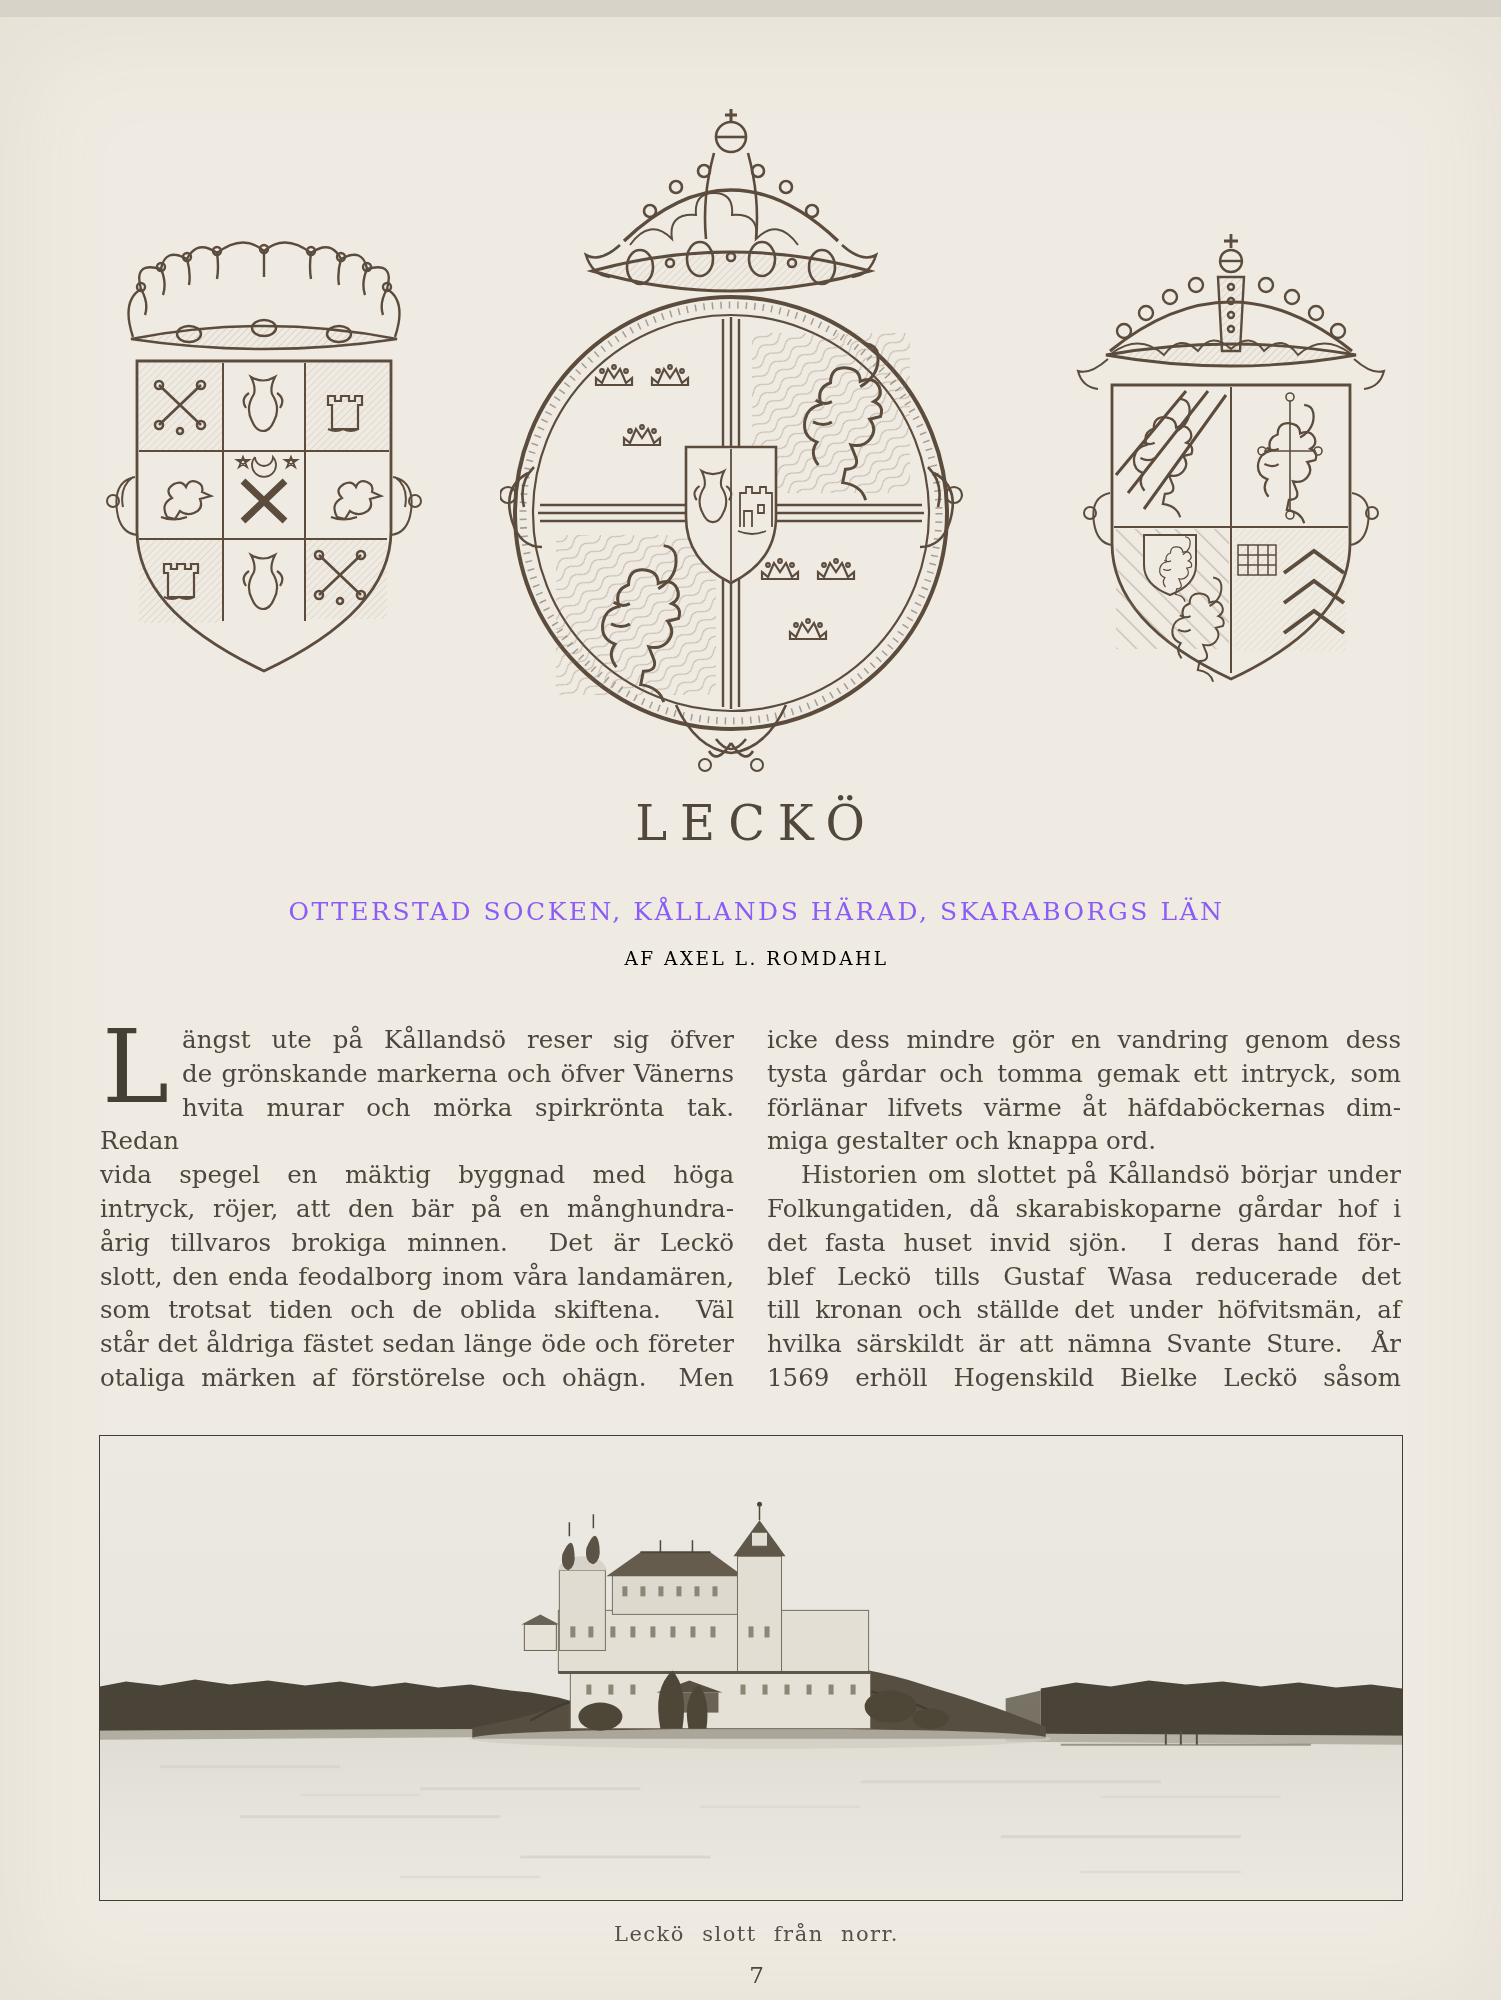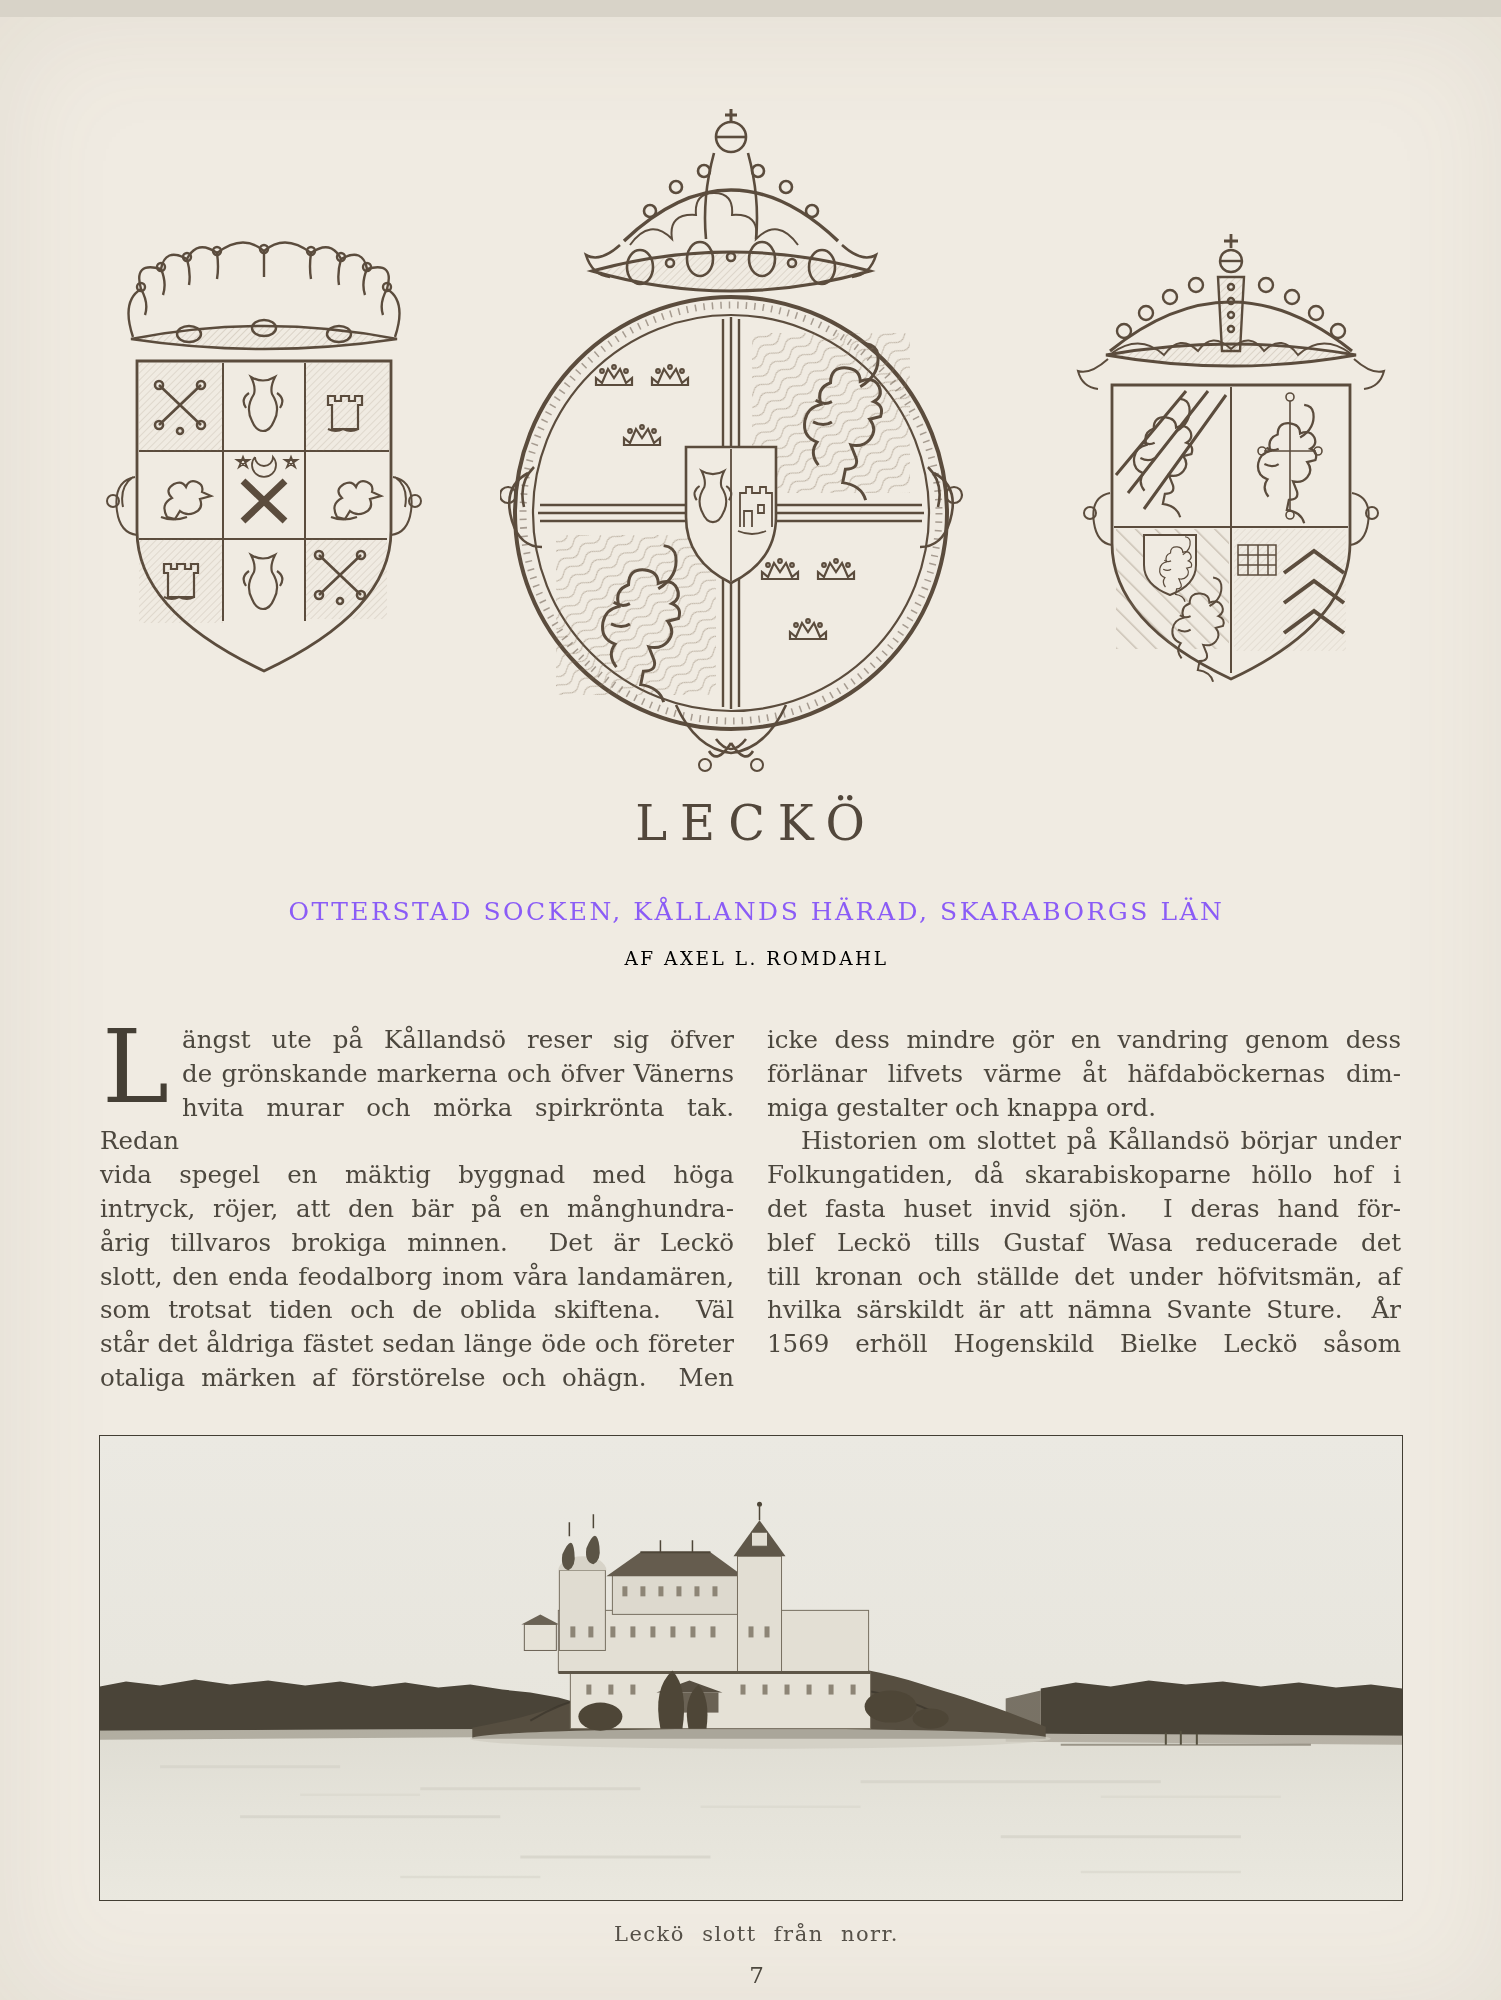--- a/index.html
+++ b/index.html
@@ -318,24 +318,25 @@
         <div class="line j">vida spegel en mäktig byggnad med höga</div>
         <div class="line j">intryck, röjer, att den bär på en månghundra-</div>
         <div class="line j">årig tillvaros brokiga minnen.  Det är Leckö</div>
         <div class="line j">slott, den enda feodalborg inom våra landamären,</div>
         <div class="line j">som trotsat tiden och de oblida skiftena.  Väl</div>
         <div class="line j">står det åldriga fästet sedan länge öde och företer</div>
         <div class="line j">otaliga märken af förstörelse och ohägn.  Men</div>
       </div>
     <div class="col">
         <div class="line j">icke dess mindre gör en vandring genom dess</div>
+        <div class="line j">tysta gårdar och tomma gemak ett intryck, som</div>
         <div class="line j">förlänar lifvets värme åt häfdaböckernas dim-</div>
         <div class="line">miga gestalter och knappa ord.</div>
         <div class="line j in">Historien om slottet på Kållandsö börjar under</div>
-        <div class="line j">Folkungatiden, då skarabiskoparne höllo hof i</div>
+        <div class="line j">Folkungatiden, då skarabiskoparne gårdar hof i</div>
         <div class="line j">det fasta huset invid sjön.  I deras hand för-</div>
         <div class="line j">blef Leckö tills Gustaf Wasa reducerade det</div>
         <div class="line j">till kronan och ställde det under höfvitsmän, af</div>
         <div class="line j">hvilka särskildt är att nämna Svante Sture.  År</div>
         <div class="line j">1569 erhöll Hogenskild Bielke Leckö såsom</div>
       </div>
   </div>
 
   <figure class="photo">
     <svg viewBox="0 0 1301 463" width="100%" height="100%" preserveAspectRatio="none">

